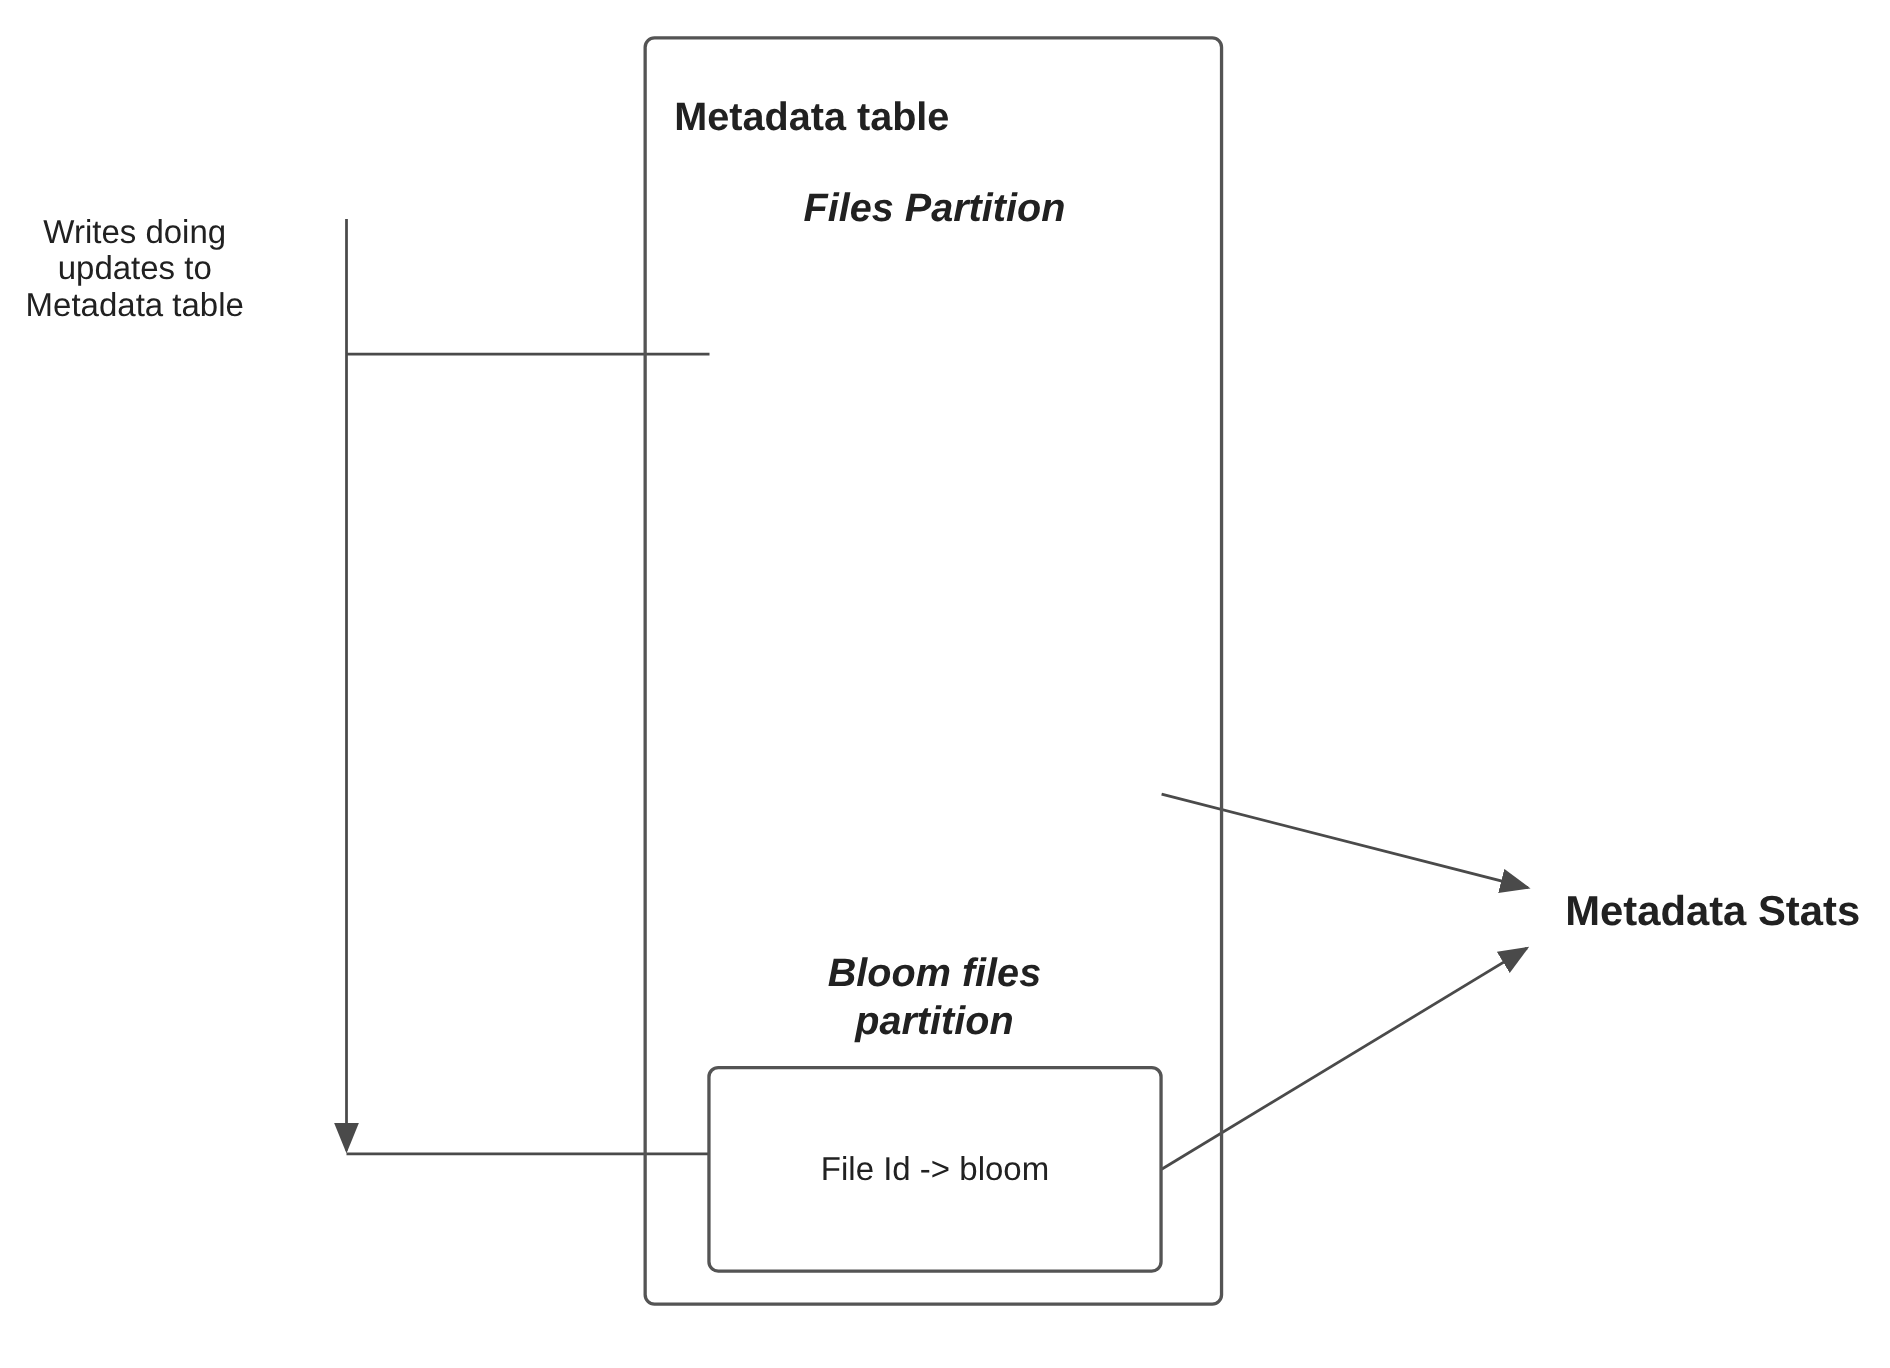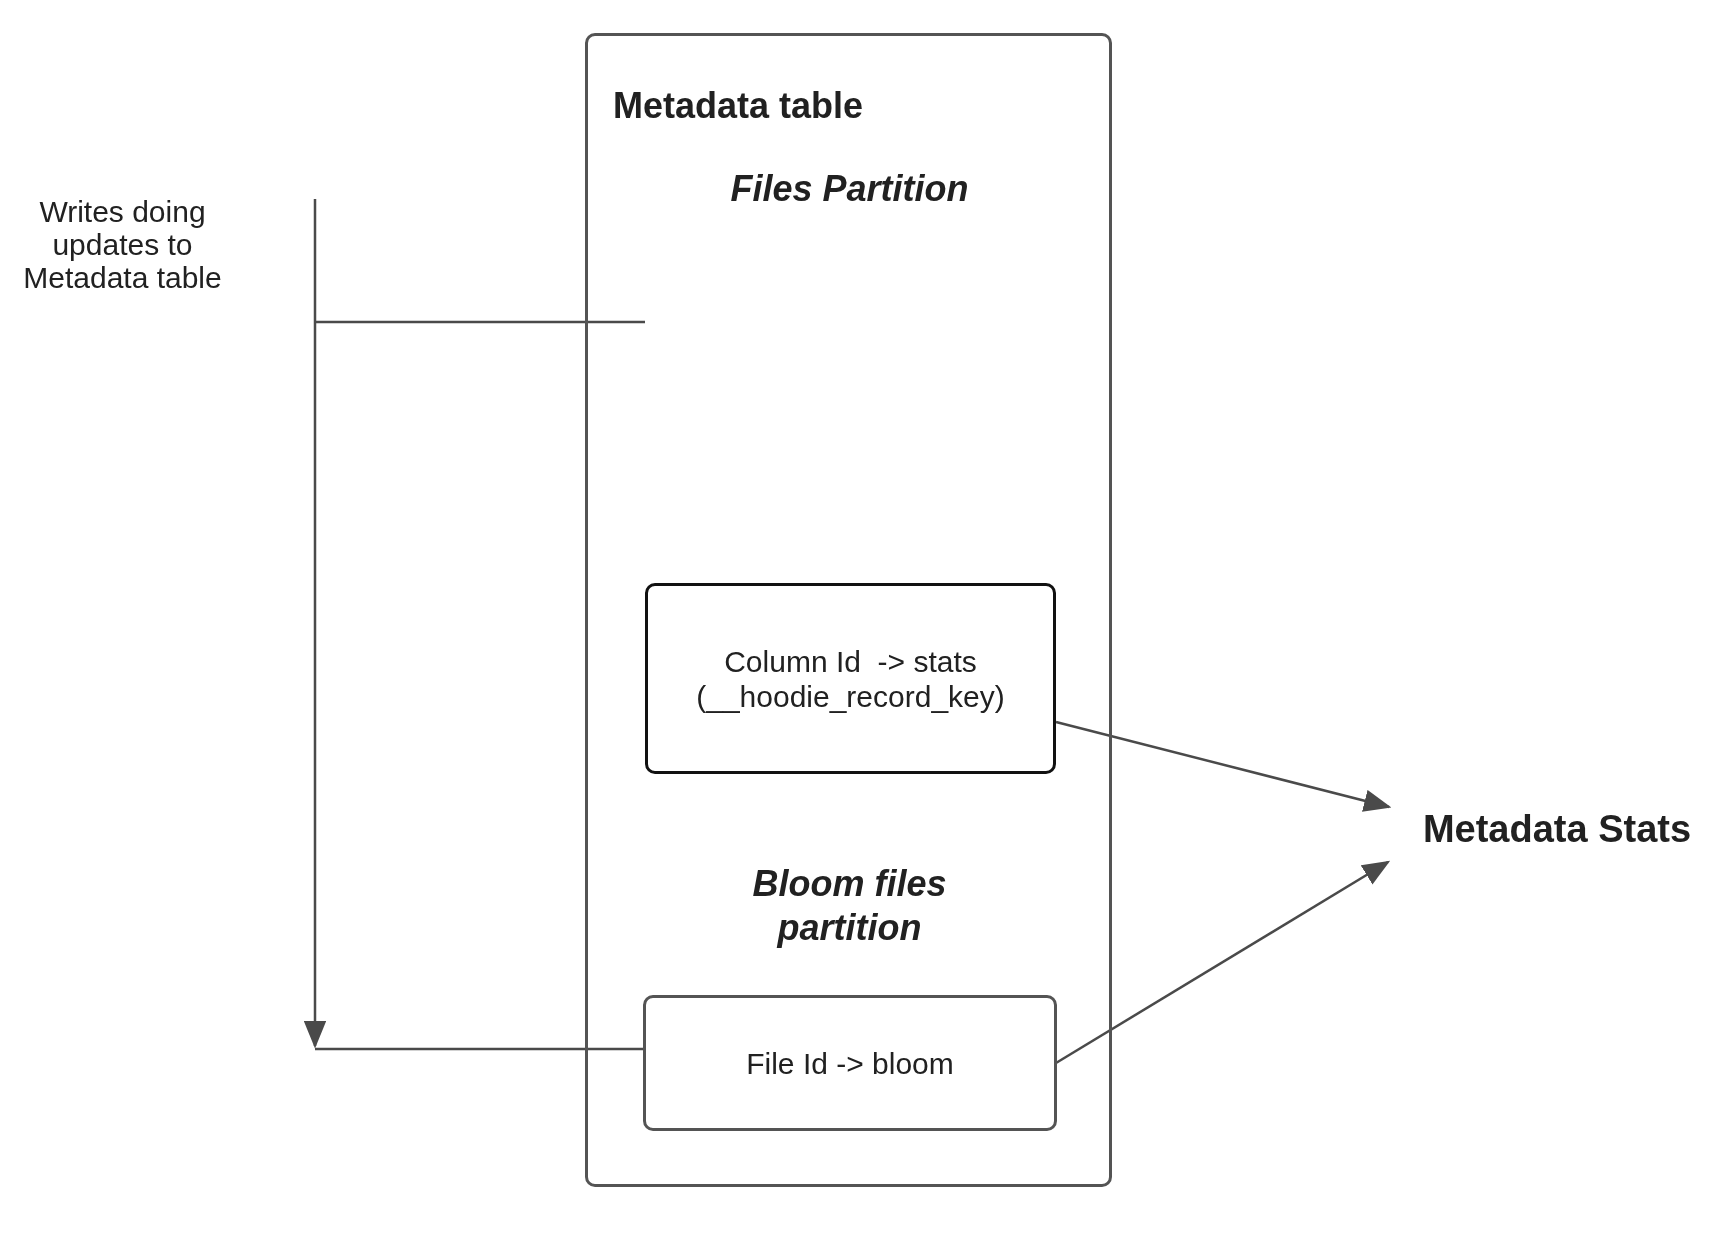--- a/index.html
+++ b/index.html
@@ -53,21 +53,21 @@
     display:flex;align-items:center;justify-content:center;
     font-size:30px;line-height:35px;text-align:center;
   }
   .inner-box .mapping-text{white-space:pre-wrap;}
   .inner-box.files{left:643px;top:227px;width:414px;height:194px;}
   .inner-box.files .mapping-text{transform:translateY(-25px);}
   .inner-box.stats{
     left:645px;top:583px;width:411px;height:191px;
     border-color:var(--emphasis-border);border-width:3.5px;
   }
-  .inner-box.bloom{left:643px;top:969px;width:414px;height:136px;margin-top:26px;}
+  .inner-box.bloom{left:643px;top:969px;width:414px;height:188px;}
   .index-title{
     position:absolute;left:1396px;top:806px;width:322px;
     font-size:38px;font-weight:bold;text-align:center;line-height:46px;
   }
   .index-subtitle{
     position:absolute;left:1396px;top:898px;width:322px;
     font-size:30px;line-height:35px;text-align:center;
     white-space:pre-line;
   }
 </style>
@@ -92,24 +92,20 @@
   <div class="left-note">Writes doing
 updates to
 Metadata table</div>
 
   <div class="outer-box"></div>
 
   <div class="table-title">Metadata table</div>
 
   <div class="sec-heading files">Files Partition</div>
 
-  <div class="inner-box stats">
-    <span class="mapping-text">Column Id  -&gt; stats
-(__hoodie_record_key)</span>
-  </div>
 
   <div class="sec-heading bloom">Bloom files
 partition</div>
   <div class="inner-box bloom">
     <span class="mapping-text">File Id -&gt; bloom</span>
   </div>
 
   <div class="index-title">Metadata Stats</div>
 
 </div>

